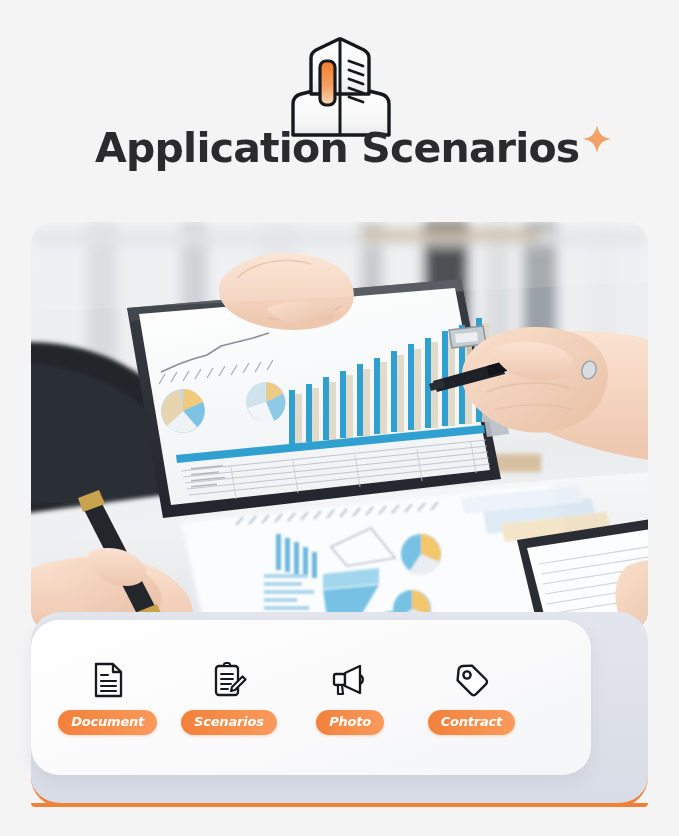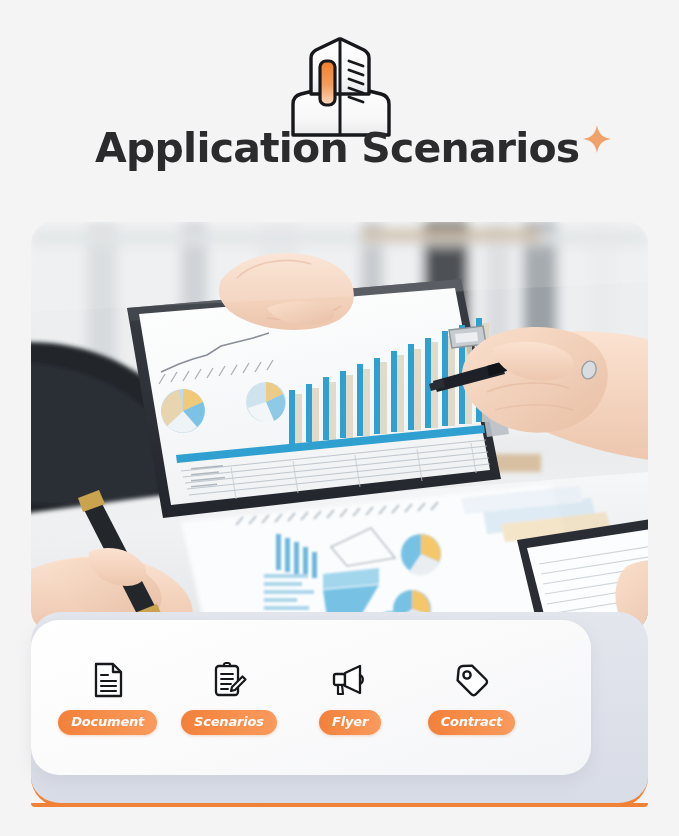--- a/index.html
+++ b/index.html
@@ -522,21 +522,21 @@
   </div>
 
 
   <div class="tile">
     <svg class="tile-icon" viewBox="0 0 40 40" xmlns="http://www.w3.org/2000/svg">
       <rect x="4" y="14" width="11" height="11" rx="2" fill="#ffffff" stroke="#16181c" stroke-width="2.3"></rect>
       <path d="M15 13 L 30 6 L 30 33 L 15 26 Z" fill="#ffffff" stroke="#16181c" stroke-width="2.3" stroke-linejoin="round"></path>
       <path d="M30 15 A 5 5 0 0 1 30 24" fill="none" stroke="#16181c" stroke-width="2.3" stroke-linecap="round"></path>
       <path d="M8 25 L 8 34 L 13 34 L 12 25 Z" fill="#ffffff" stroke="#16181c" stroke-width="2.2" stroke-linejoin="round"></path>
     </svg>
-    <span class="tile-pill">Flyer</span>
+    <span class="tile-pill">Photo</span>
   </div>
 
   <div class="tile">
     <svg class="tile-icon" viewBox="0 0 40 40" xmlns="http://www.w3.org/2000/svg">
       <path d="M7.5 10.5 A5 5 0 0 1 12 6 L21 5.6 L35 19.5 A3.3 3.3 0 0 1 35 24.2
                L25 34.2 A3.3 3.3 0 0 1 20.3 34.2 L6.6 20.4 Z" fill="#ffffff" stroke="#16181c" stroke-width="2.4" stroke-linejoin="round"></path>
       <circle cx="16" cy="15" r="3.6" fill="#ffffff" stroke="#16181c" stroke-width="2.4"></circle>
     </svg>
     <span class="tile-pill">Contract</span>
   </div>

